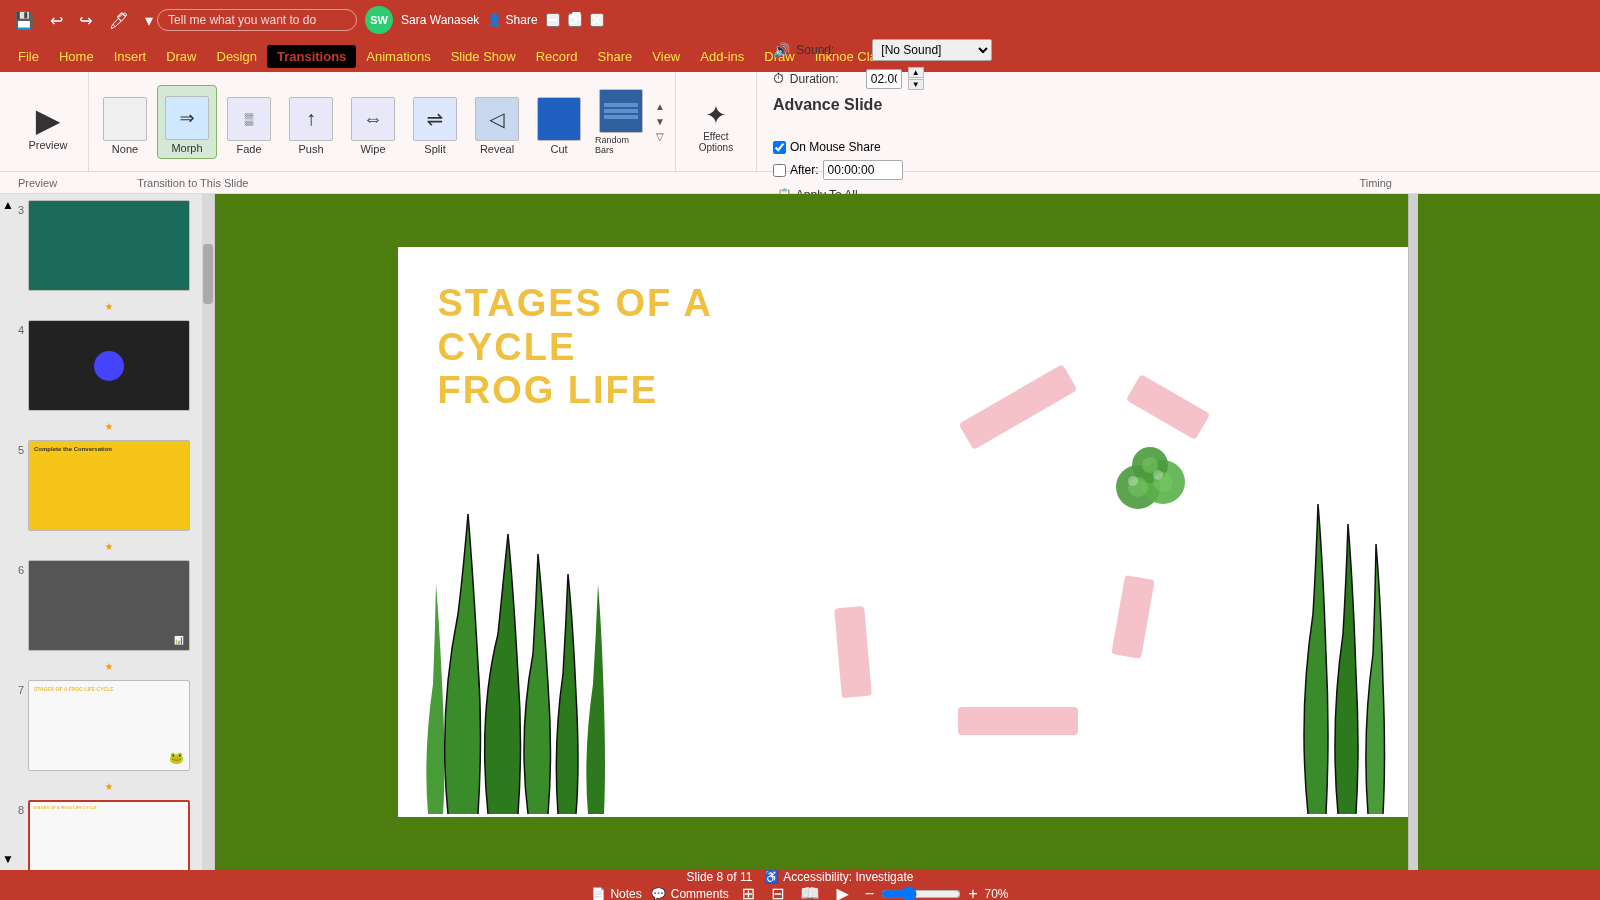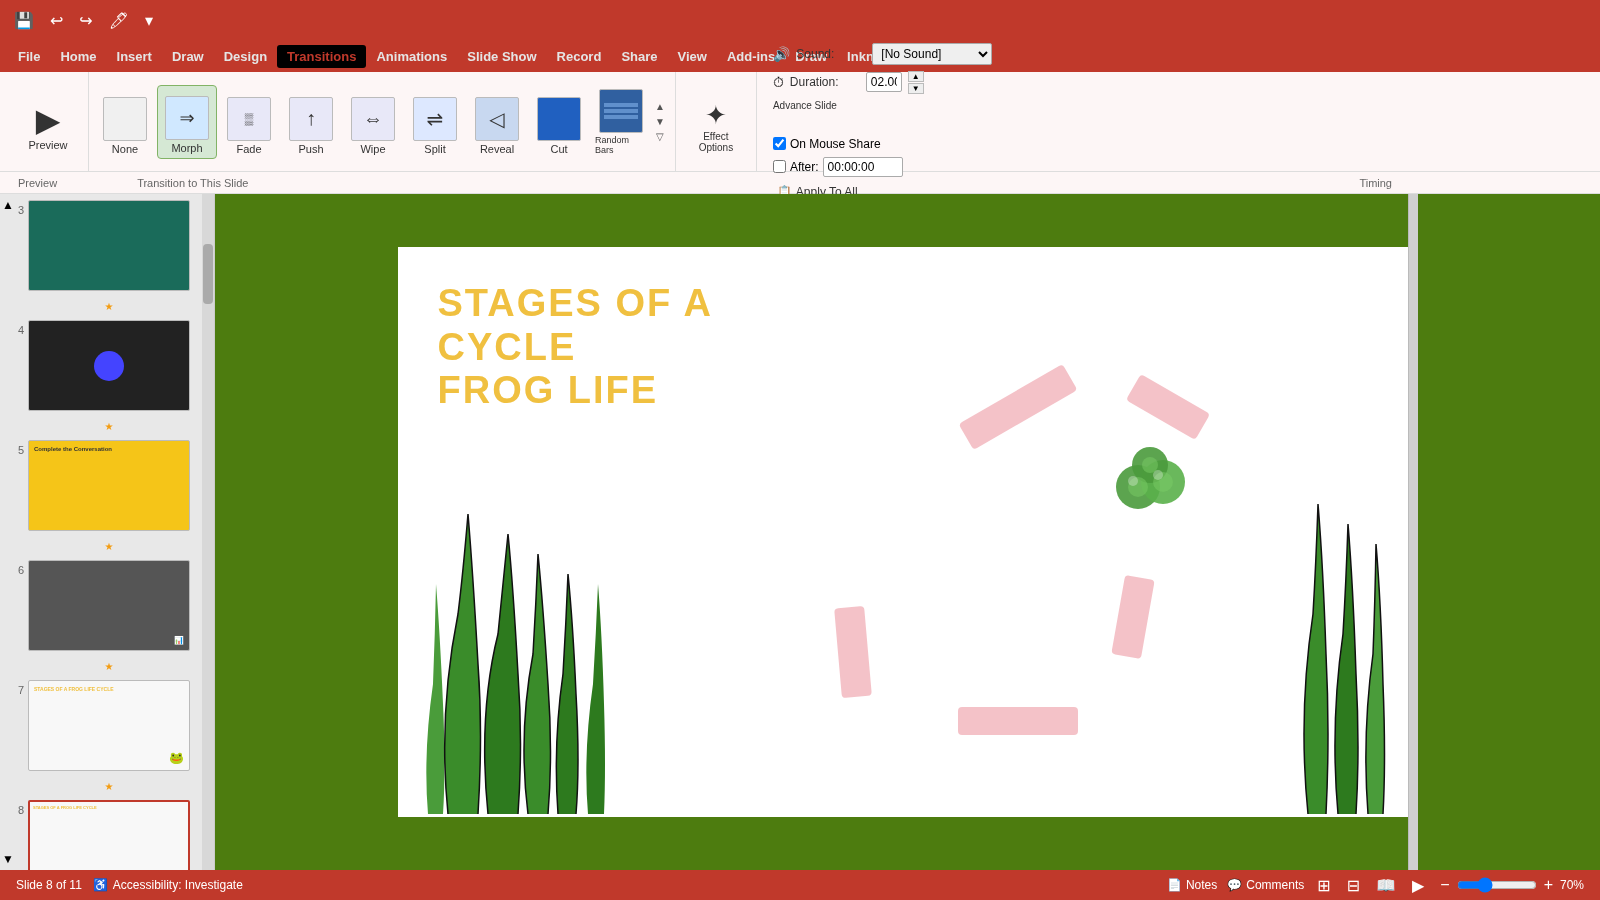--- a/index.html
+++ b/index.html
@@ -23,26 +23,25 @@
 
     
     .menu-bar {
       height: 32px;
       background: #c0392b;
       display: flex;
       align-items: center;
       padding: 0 8px;
     }
     .menu-item {
-      color: #e5e5e5;
+      color: #fde047;
       padding: 4px 10px;
       border-radius: 3px;
       cursor: pointer;
       font-size: 13px;
-      font-weight: bold;
     }
     .menu-item.active { background: #000000; color: #c0392b; font-weight: 600; }
 
     
     .ribbon {
       height: 100px;
       background: #fdf6f6;
       border-bottom: 1px solid #ddd;
       display: flex;
       align-items: stretch;
@@ -174,24 +173,25 @@
       position: relative;
       overflow: hidden;
     }
 
     
     .status-bar {
       height: 30px;
       background: #c0392b;
       display: flex;
       align-items: center;
-      padding: 0 16px;
+      padding: 0 28px;
       color: white;
       font-size: 12px;
       justify-content: space-between;
+      flex-direction: column;
     }
     .status-bar-left { display: flex; align-items: center; gap: 12px; }
     .status-bar-right { display: flex; align-items: center; gap: 10px; }
     .status-btn { background: none; border: none; color: white; cursor: pointer; font-size: 12px; display: flex; align-items: center; gap: 4px; }
     .zoom-control { display: flex; align-items: center; gap: 4px; }
     .zoom-slider { width: 80px; }
     .view-btn { background: none; border: none; color: white; cursor: pointer; font-size: 16px; padding: 0 3px; }
 
     
     .transition-gallery {
@@ -218,21 +218,21 @@
 
     
     .timing-panel {
       display: flex;
       flex-direction: column;
       justify-content: center;
       padding: 8px 16px;
       gap: 6px;
       min-width: 320px;
     }
-    .advance-slide-title { font-size: 10px; font-weight: normal; color: #333; margin-bottom: 20px; }
+    .advance-slide-title { font-size: 16px; font-weight: bold; color: #333; margin-bottom: 20px; }
 
     
     .effect-options-btn {
       display: flex;
       flex-direction: column;
       align-items: center;
       justify-content: center;
       width: 60px;
       height: 74px;
       cursor: pointer;
@@ -285,20 +285,29 @@
 </head>
 <body>
 
 <div class="title-bar">
   <div class="title-bar-left">
     <button class="quick-access-btn">💾</button>
     <button class="quick-access-btn">↩</button>
     <button class="quick-access-btn">↪</button>
     <button class="quick-access-btn">🖊</button>
     <button class="quick-access-btn">▾</button>
+  </div>
+  <div class="title-bar-right">
+    <input class="tell-me-input" placeholder="Tell me what you want to do" style="">
+    <div class="user-badge">SW</div>
+    <span style="color:white;font-size:12px;">Sara Wanasek</span>
+    <button class="share-btn">👤 Share</button>
+    <button class="win-btn">🗕</button>
+    <button class="win-btn">🗗</button>
+    <button class="win-btn">✕</button>
   </div>
 </div>
 
 <div class="menu-bar">
   <div class="menu-item">File</div>
   <div class="menu-item">Home</div>
   <div class="menu-item">Insert</div>
   <div class="menu-item">Draw</div>
   <div class="menu-item">Design</div>
   <div class="menu-item active">Transitions</div>

